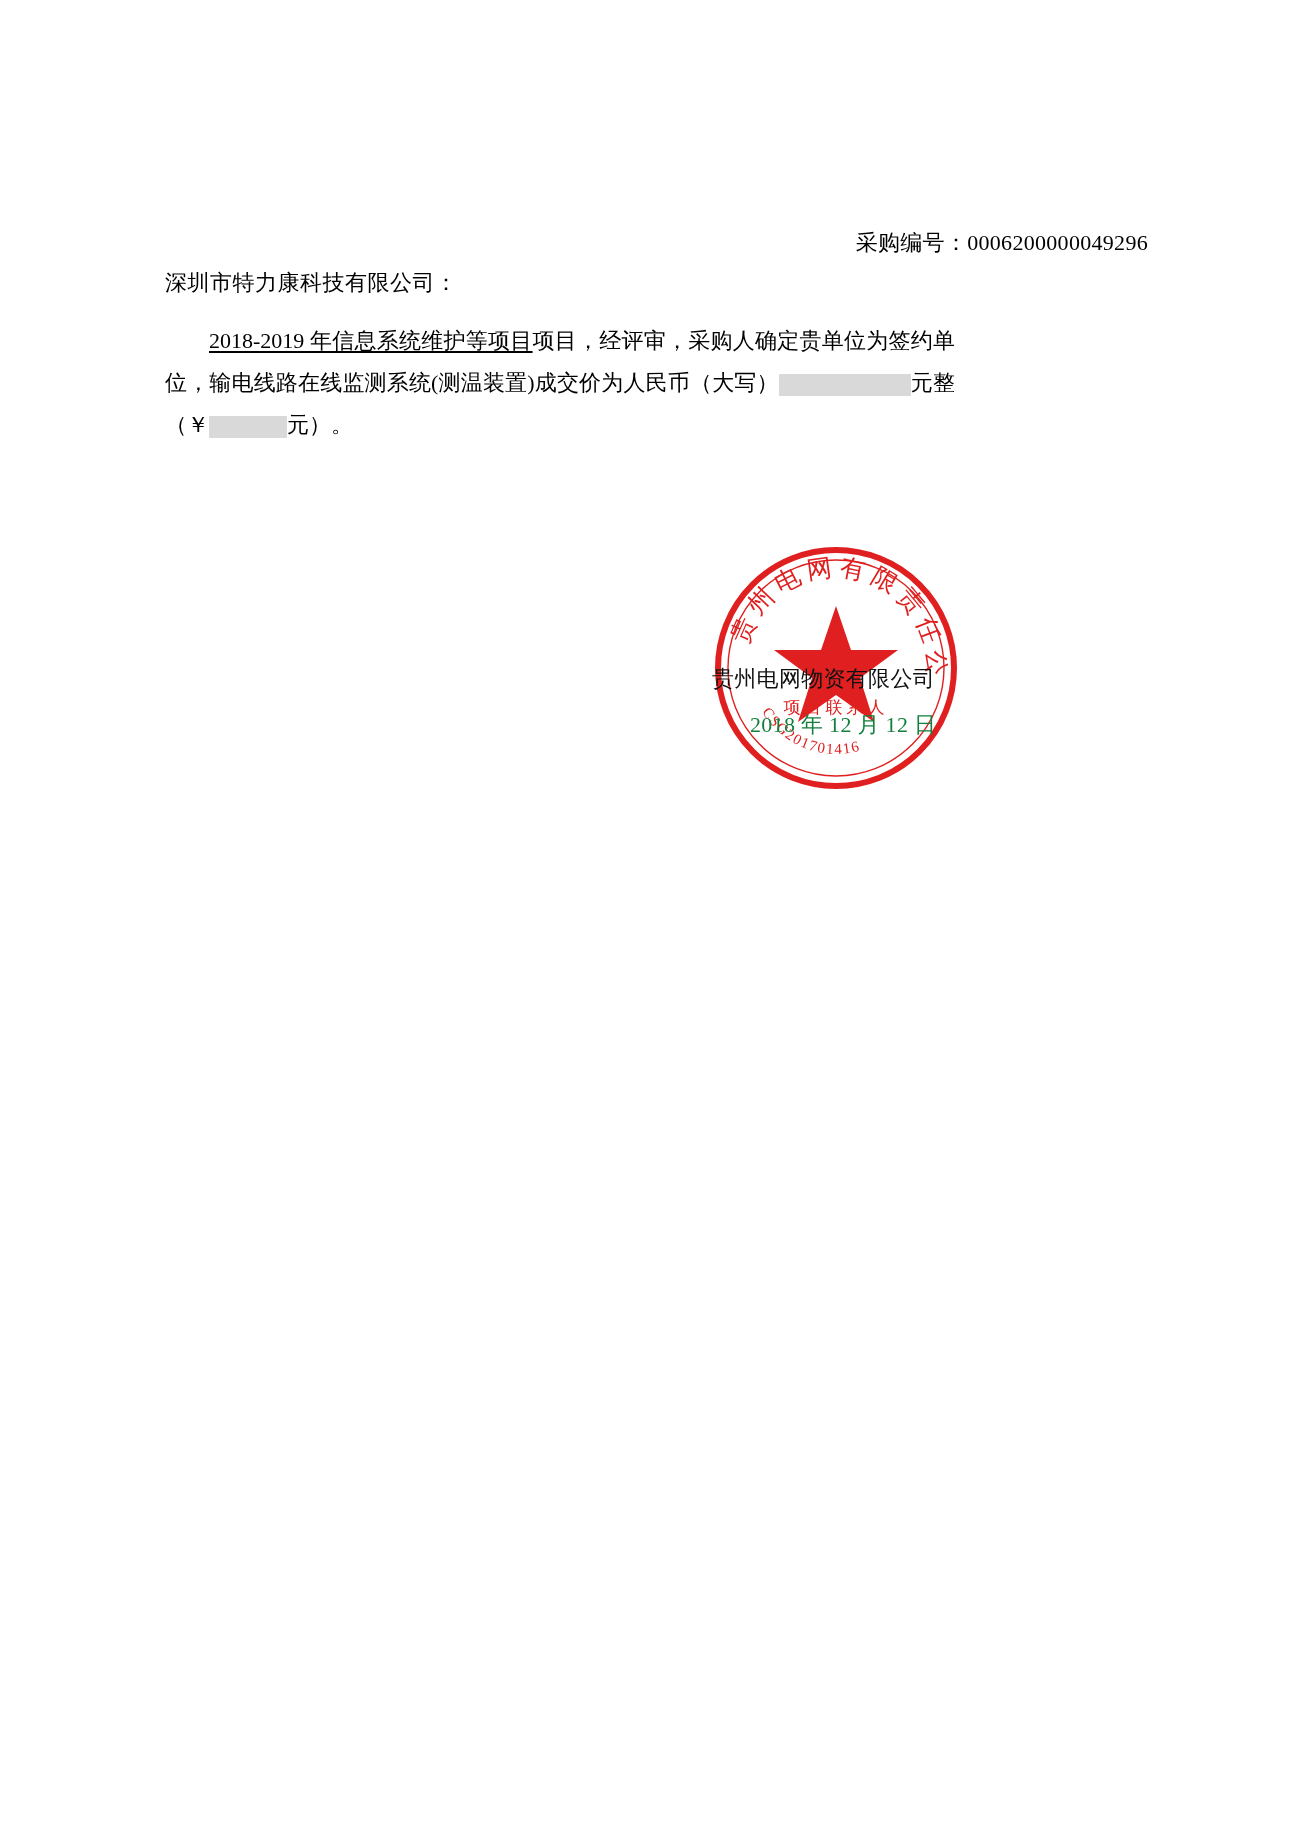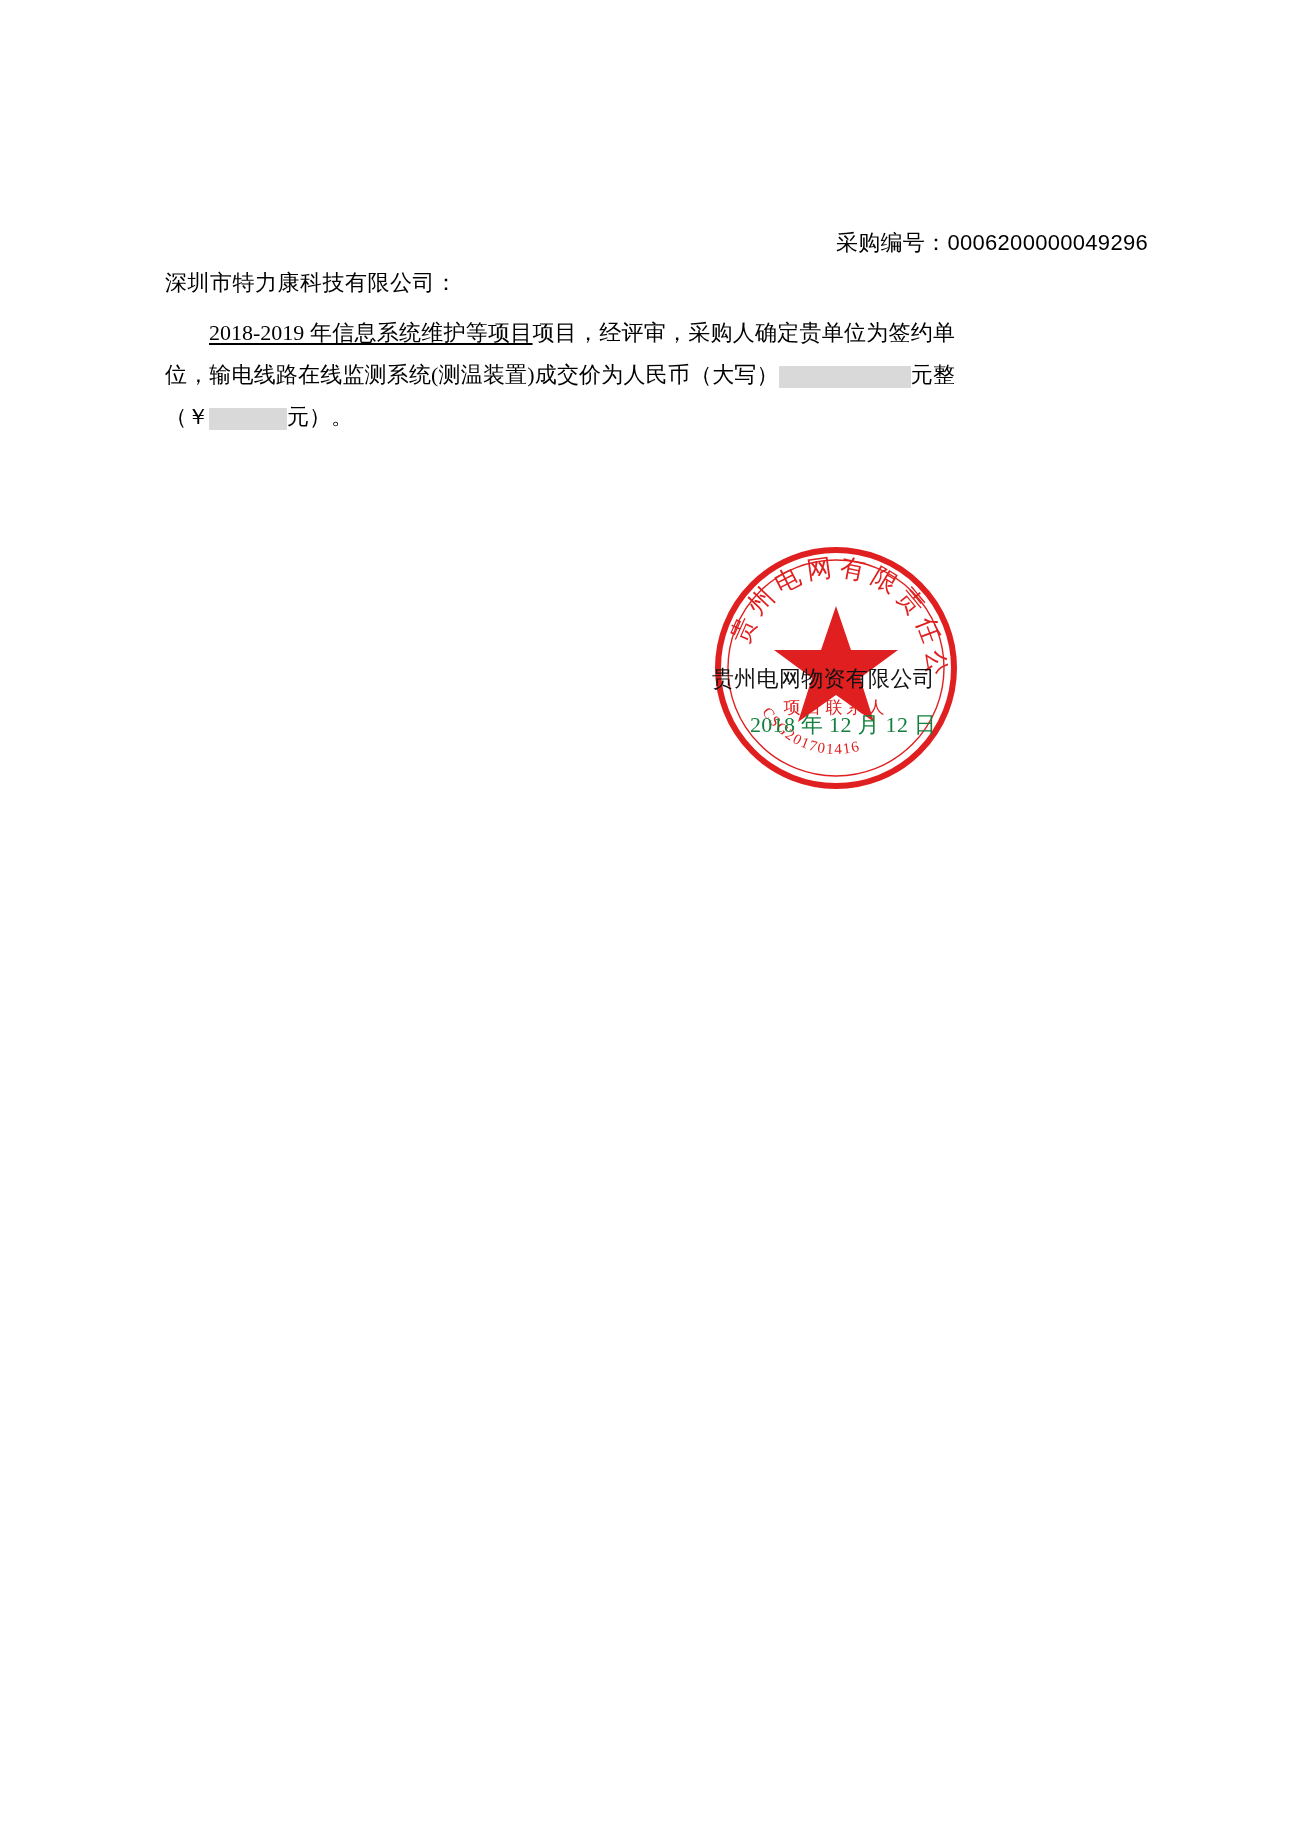--- a/index.html
+++ b/index.html
@@ -28,21 +28,21 @@
     font-weight: bold;
     font-size: 28.5px;
     letter-spacing: 0.5px;
     color: #000000;
   }
   .purchase-no {
     position: absolute;
     right: 155px;
     top: 228px;
     font-size: 22px;
-    font-family: Liberation Sans, sans-serif;
+    font-family: Liberation Serif, serif;
     letter-spacing: 0.3px;
   }
   .addressee {
     position: absolute;
     left: 165px;
     top: 268px;
     font-family: "Liberation Sans", "DejaVu Sans", sans-serif;
     font-weight: normal;
     font-size: 22px;
     letter-spacing: 0.5px;
@@ -50,21 +50,21 @@
   .body-block {
     position: absolute;
     left: 165px;
     top: 312px;
     width: 790px;
     font-size: 22px;
     line-height: 42px;
     text-align: justify;
   }
   .para {
-    margin: 0 0 2px 0;
+    margin: 8px 0 2px 0;
     text-indent: 44px;
   }
   .underline-proj {
     text-decoration: underline;
     text-underline-offset: 3px;
   }
   .redact {
     display: inline-block;
     vertical-align: middle;
     height: 22px;

